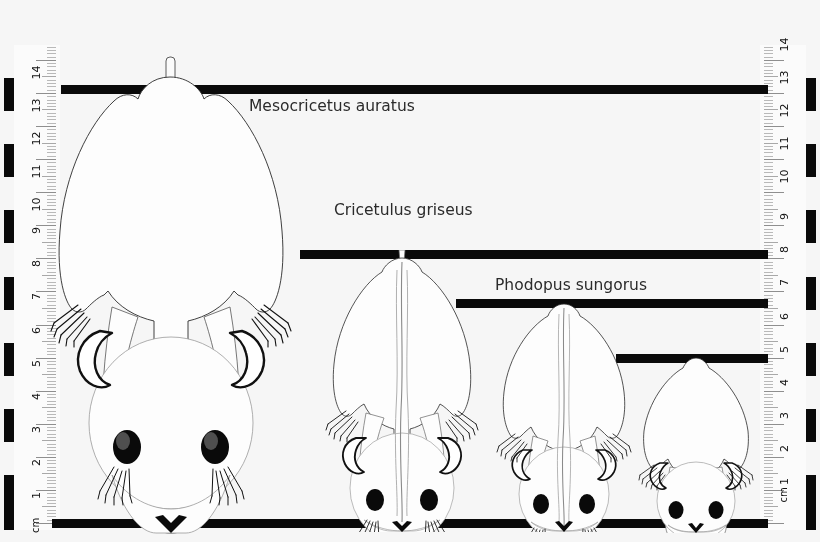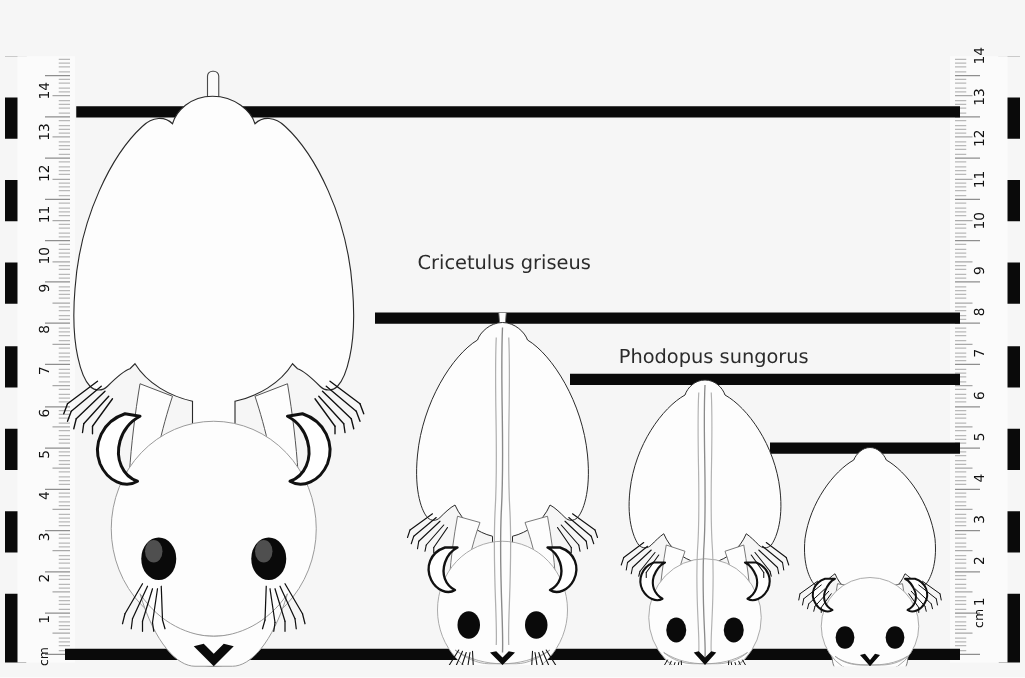--- a/index.html
+++ b/index.html
@@ -706,16 +706,17 @@
         <path d="M39 181 L31 194 M42 182 L36 196 M45 183 L40 197 M47 183 L45 198 M49 182 L50 197"></path>
         <path d="M31 194 L30 199 M36 196 L36 201 M40 197 L40 202 M45 198 L45 202 M50 197 L51 201"></path>
       </g>
       <g stroke="#111" stroke-width="0.75" fill="none" stroke-linecap="round">
         <path d="M89 181 L97 194 M86 182 L92 196 M83 183 L88 197 M81 183 L83 198 M79 182 L78 197"></path>
         <path d="M97 194 L98 199 M92 196 L92 201 M88 197 L88 202 M83 198 L83 202 M78 197 L77 201"></path>
       </g>
     </svg>
   </div>
 
+  <div class="species-label" id="label-0" style="left: 249px; top: 97px;">Mesocricetus auratus</div>
   <div class="species-label" id="label-2" style="left: 495px; top: 276px;">Phodopus sungorus</div>
   <div class="species-label" id="label-1" style="left: 334px; top: 201px;">Cricetulus griseus</div>
 
 </div>
 
 </body></html>

